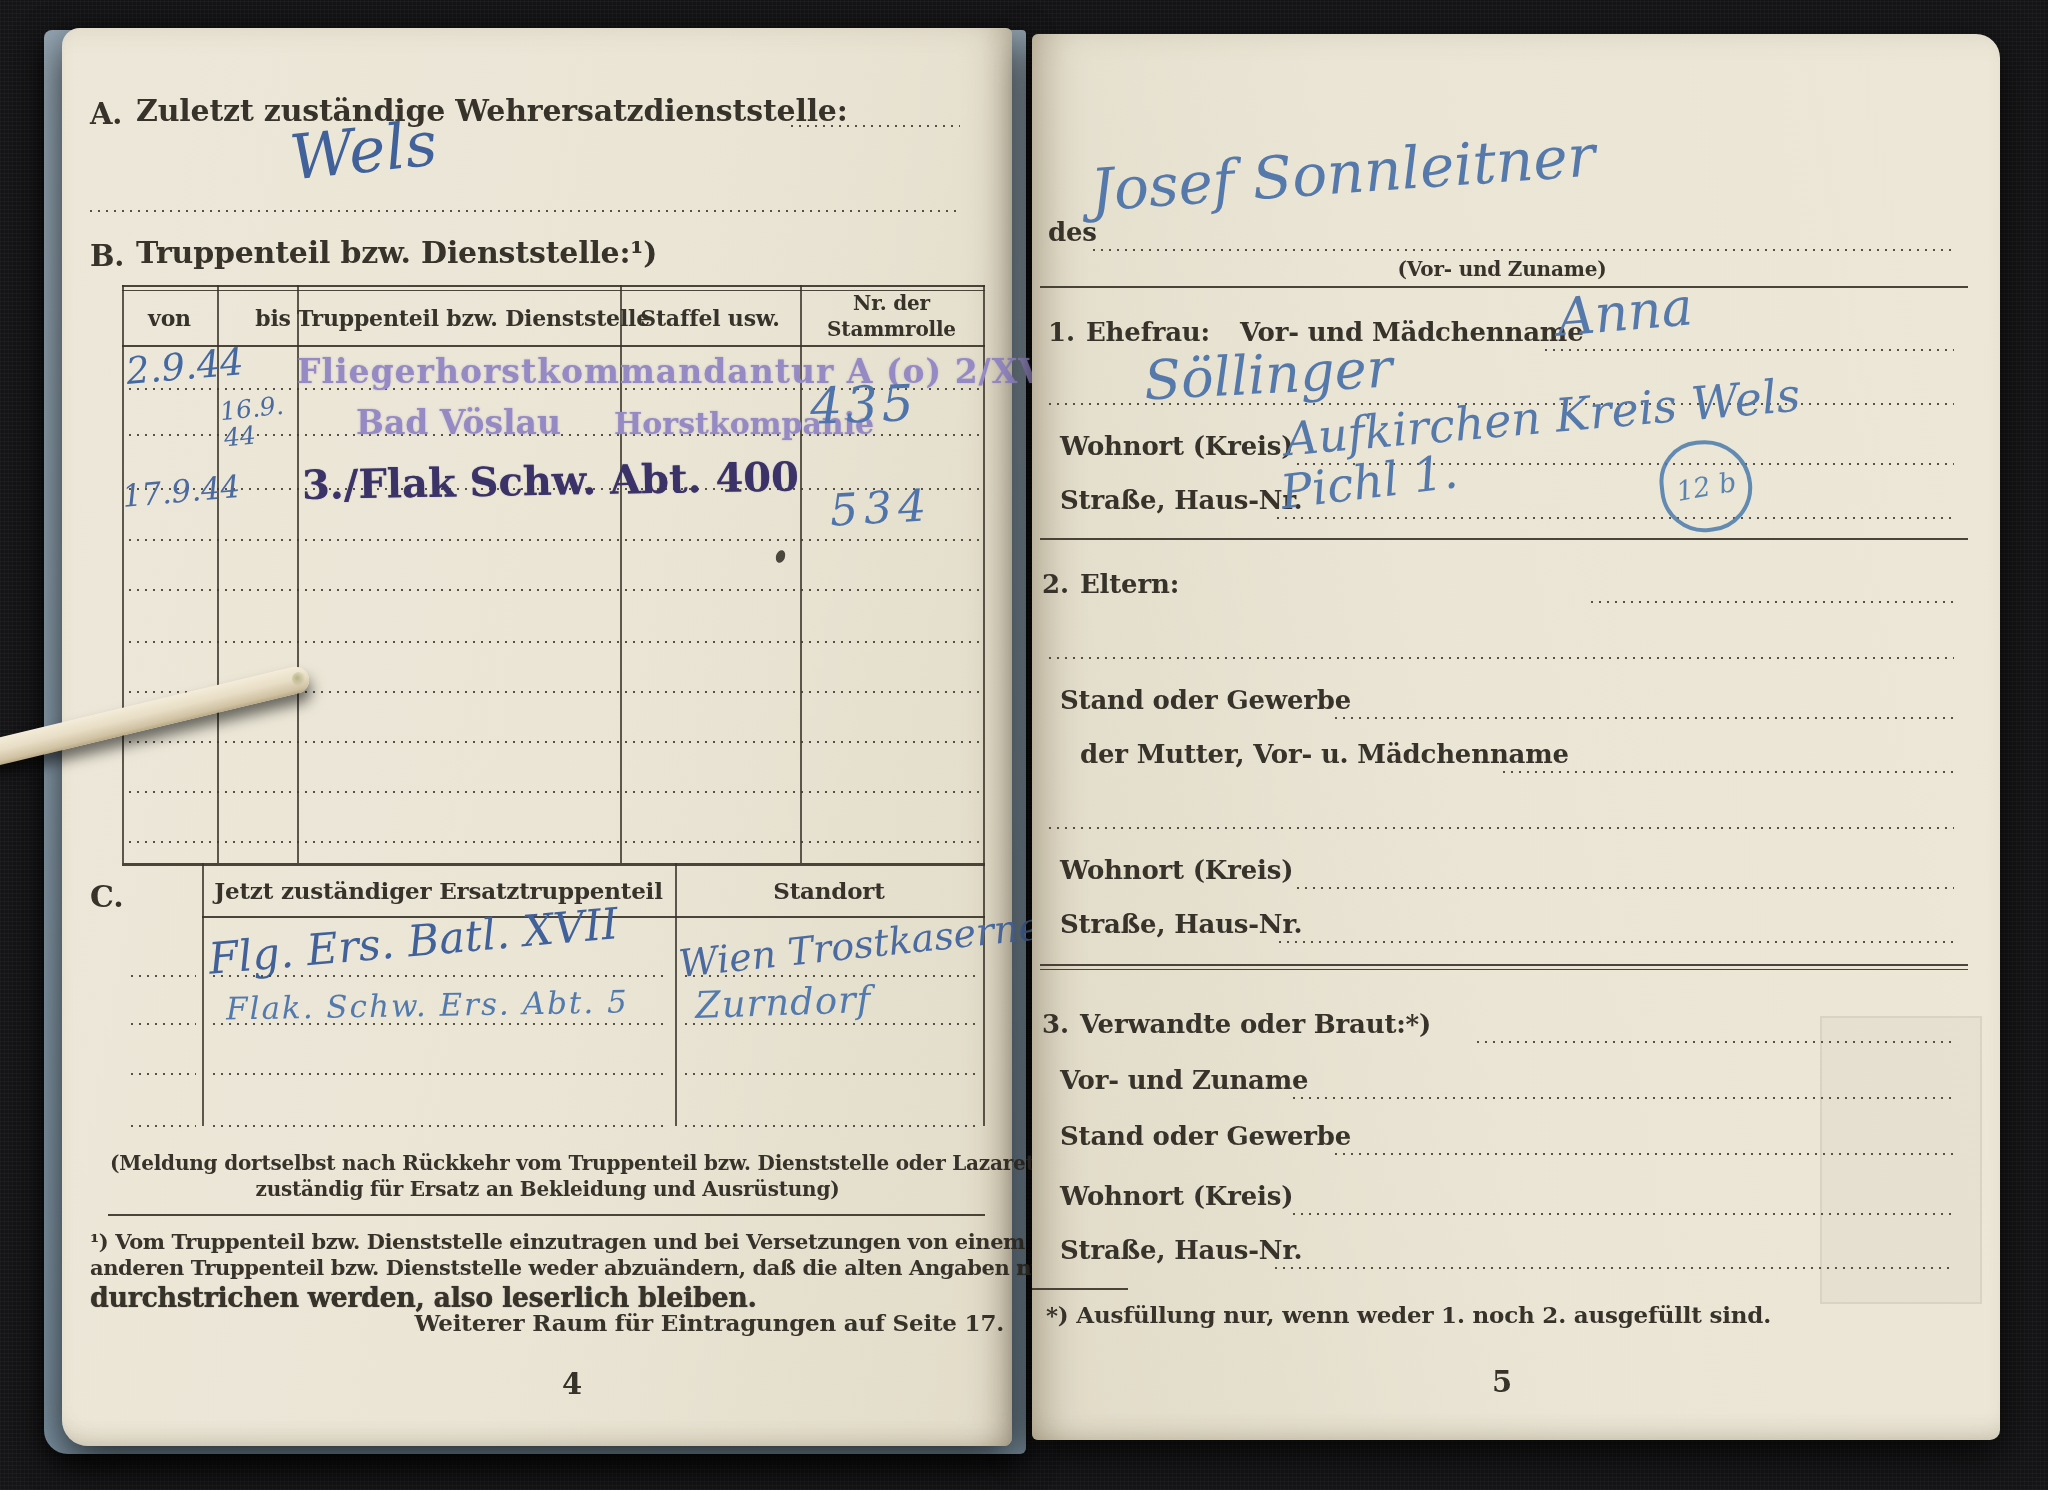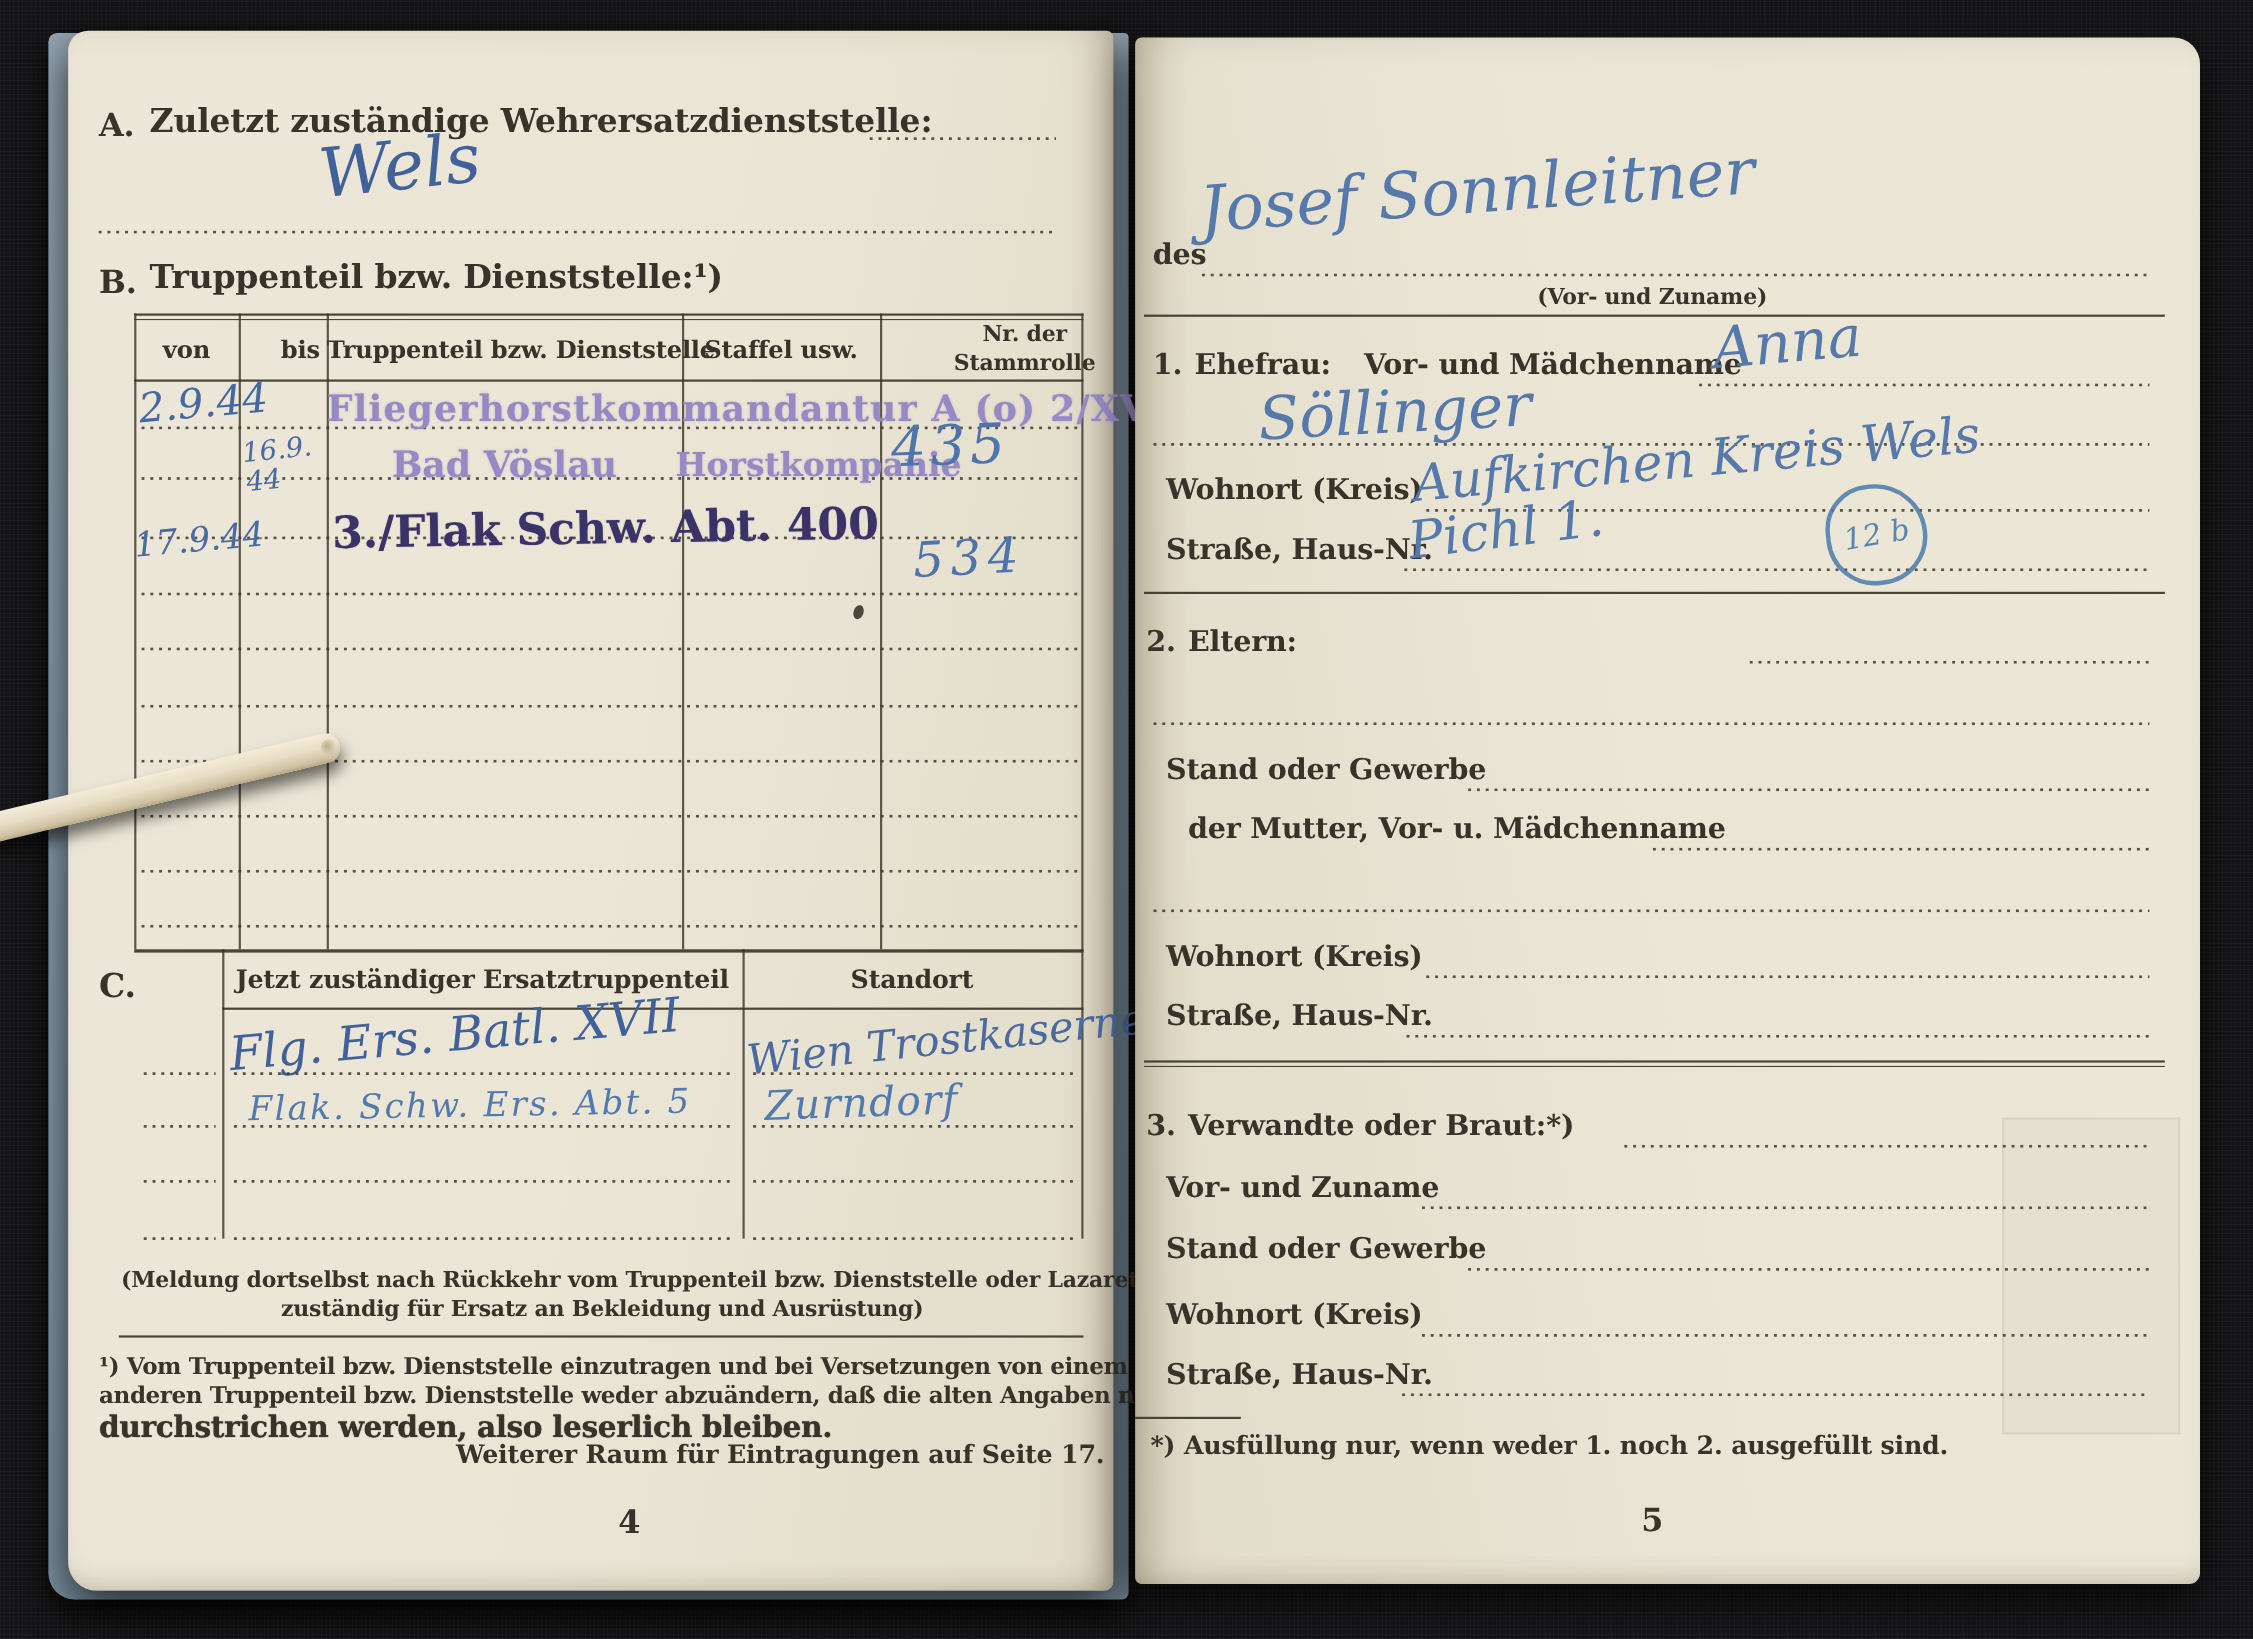--- a/index.html
+++ b/index.html
@@ -25,21 +25,21 @@
     box-shadow:0 14px 40px rgba(0,0,0,.75), inset 30px 0 42px -20px rgba(95,80,52,.42), inset 0 -14px 26px -16px rgba(95,80,52,.28);
   }
   .cover{
     position:absolute;left:44px;top:30px;width:982px;height:1424px;
     background:linear-gradient(180deg,#96a7b4 0%,#8ca0af 50%,#7d93a3 100%);
     border-radius:8px 4px 6px 24px;
     box-shadow:0 10px 30px rgba(0,0,0,.8);
   }
   .p{position:absolute;font-family:"DejaVu Serif",serif;font-weight:700;color:#37322a;letter-spacing:-.2px;white-space:nowrap;line-height:1.15;}
   .center{text-align:center;}
-  .wrap{white-space:normal;margin-left:40px;}
+  .wrap{white-space:normal;}
   .hw{position:absolute;font-family:"DejaVu Serif",serif;font-style:italic;color:#4a6aa0;white-space:nowrap;line-height:1;}
   .stamp{position:absolute;font-family:"DejaVu Serif",serif;font-weight:700;white-space:nowrap;line-height:1;}
   .dots{position:absolute;height:4px;background-image:radial-gradient(circle, rgba(62,55,44,.85) 1.3px, rgba(62,55,44,0) 1.5px);background-size:8px 4px;background-repeat:repeat-x;}
   .rule{position:absolute;height:2px;background:rgba(56,50,40,.9);}
   .vl{position:absolute;width:2px;background:rgba(56,50,40,.8);}
   .circle-stamp{
     position:absolute;left:628px;top:406px;width:84px;height:84px;
     border:4px solid rgba(74,122,172,.85);border-radius:46% 54% 50% 50%;
     display:flex;align-items:center;justify-content:center;
     transform:rotate(-6deg);

